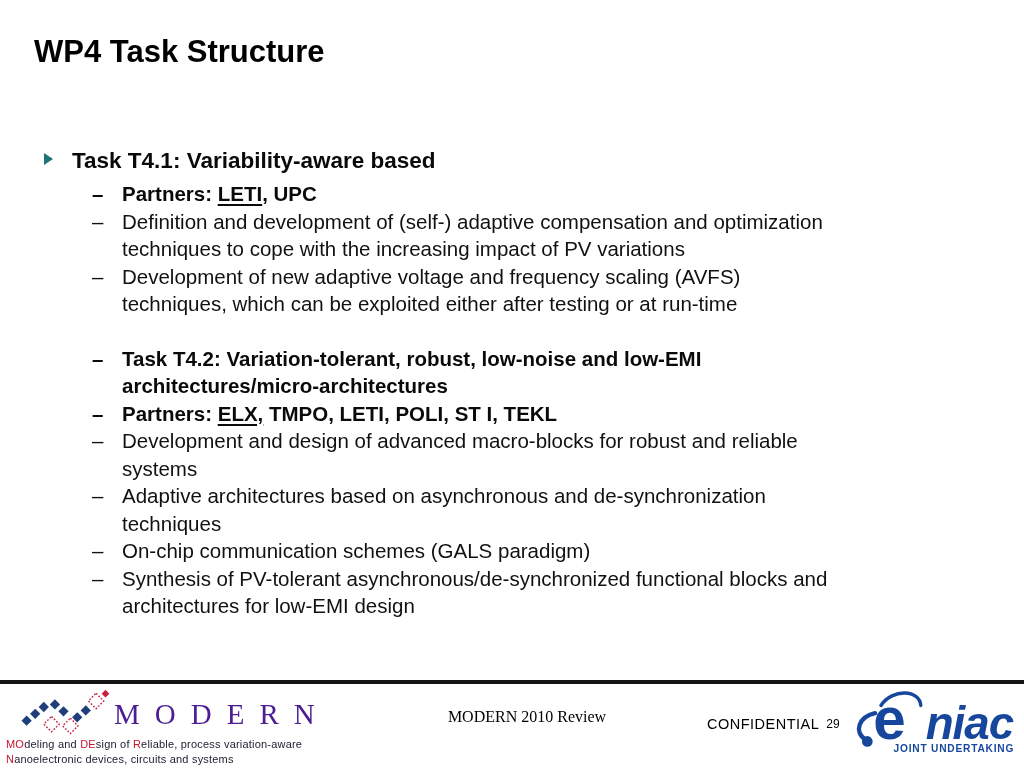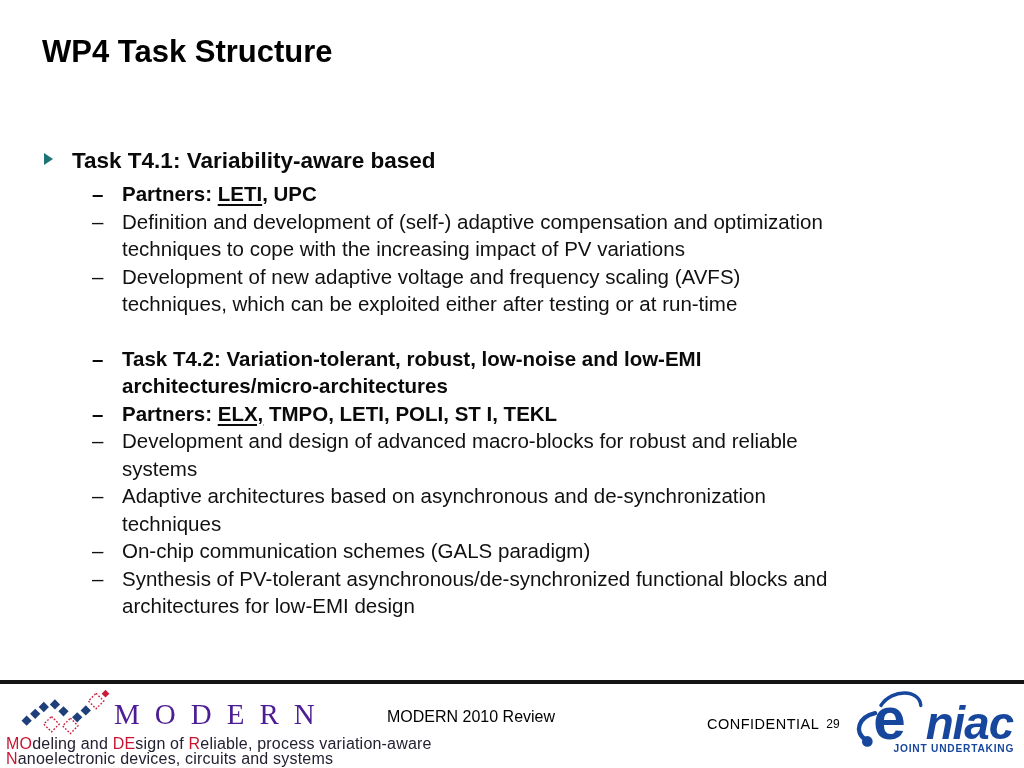--- a/index.html
+++ b/index.html
@@ -1,21 +1,21 @@
 <!DOCTYPE html>
 <html><head>
 <meta charset="utf-8">
 <style>
   html,body{margin:0;padding:0;}
   .slide{
     position:relative;width:1024px;height:768px;background:#ffffff;overflow:hidden;
     font-family:"Liberation Sans", sans-serif;color:#111;
   }
   .title{
-    position:absolute;left:42px;top:34px;
+    position:absolute;left:34px;top:34px;
     font-size:31px;font-weight:bold;color:#000;letter-spacing:0px;
   }
   .content{position:absolute;left:42px;top:146px;width:940px;}
   .lvl1{display:flex;align-items:flex-start;margin-bottom:4px;}
   .tri-col{width:30px;flex:0 0 30px;padding-top:7px;}
   .triangle{
     width:0;height:0;margin-left:2px;
     border-top:6px solid transparent;border-bottom:6px solid transparent;
     border-left:9px solid #1e7378;
   }
@@ -31,26 +31,26 @@
   
   .sep{position:absolute;left:0;top:680px;width:1024px;height:4px;background:#141414;}
   .modern-icon{position:absolute;left:16px;top:689px;}
   .modern-wordmark{
     position:absolute;left:114px;top:698px;
     font-family:"Liberation Serif", serif;font-size:29px;color:#4c1d95;
     letter-spacing:15px;
   }
   .tagline{
     position:absolute;left:6px;top:737px;
-    font-size:16px;line-height:14.5px;color:#222233;letter-spacing:0.2px;
+    font-size:11px;line-height:14.5px;color:#222233;letter-spacing:0.2px;
   }
   .tagline .red{color:#c81430;}
   .review{
-    position:absolute;left:387px;top:706px;width:280px;text-align:left;
-    font-size:16px;line-height:21px;color:#000;
+    position:absolute;left:387px;top:706px;width:280px;text-align:center;
+    font-size:16px;line-height:21px;color:#000;font-family:Liberation Serif, serif;
   }
   .confidential{
     position:absolute;left:707px;top:716px;display:flex;align-items:center;
     color:#000;
   }
   .confidential .label{font-size:14.5px;letter-spacing:0.5px;}
   .confidential .num{font-size:12px;margin-left:7px;}
   .eniac{position:absolute;left:845px;top:686px;}
 </style>
 </head>

